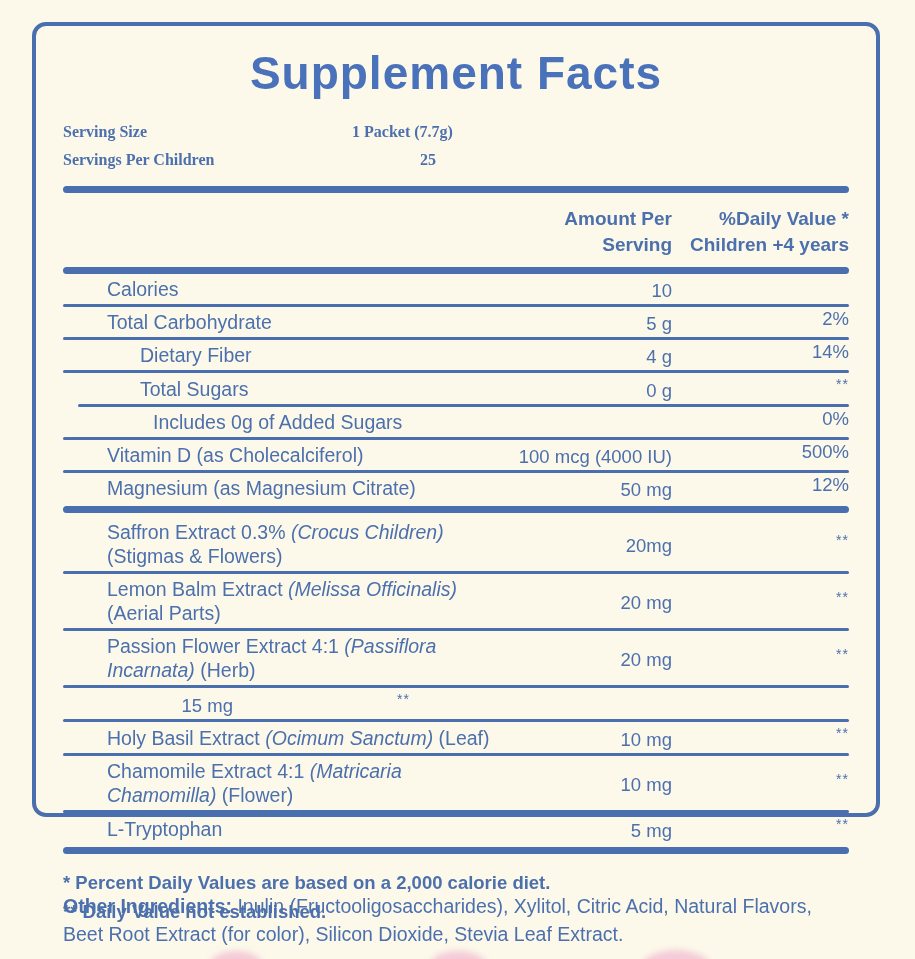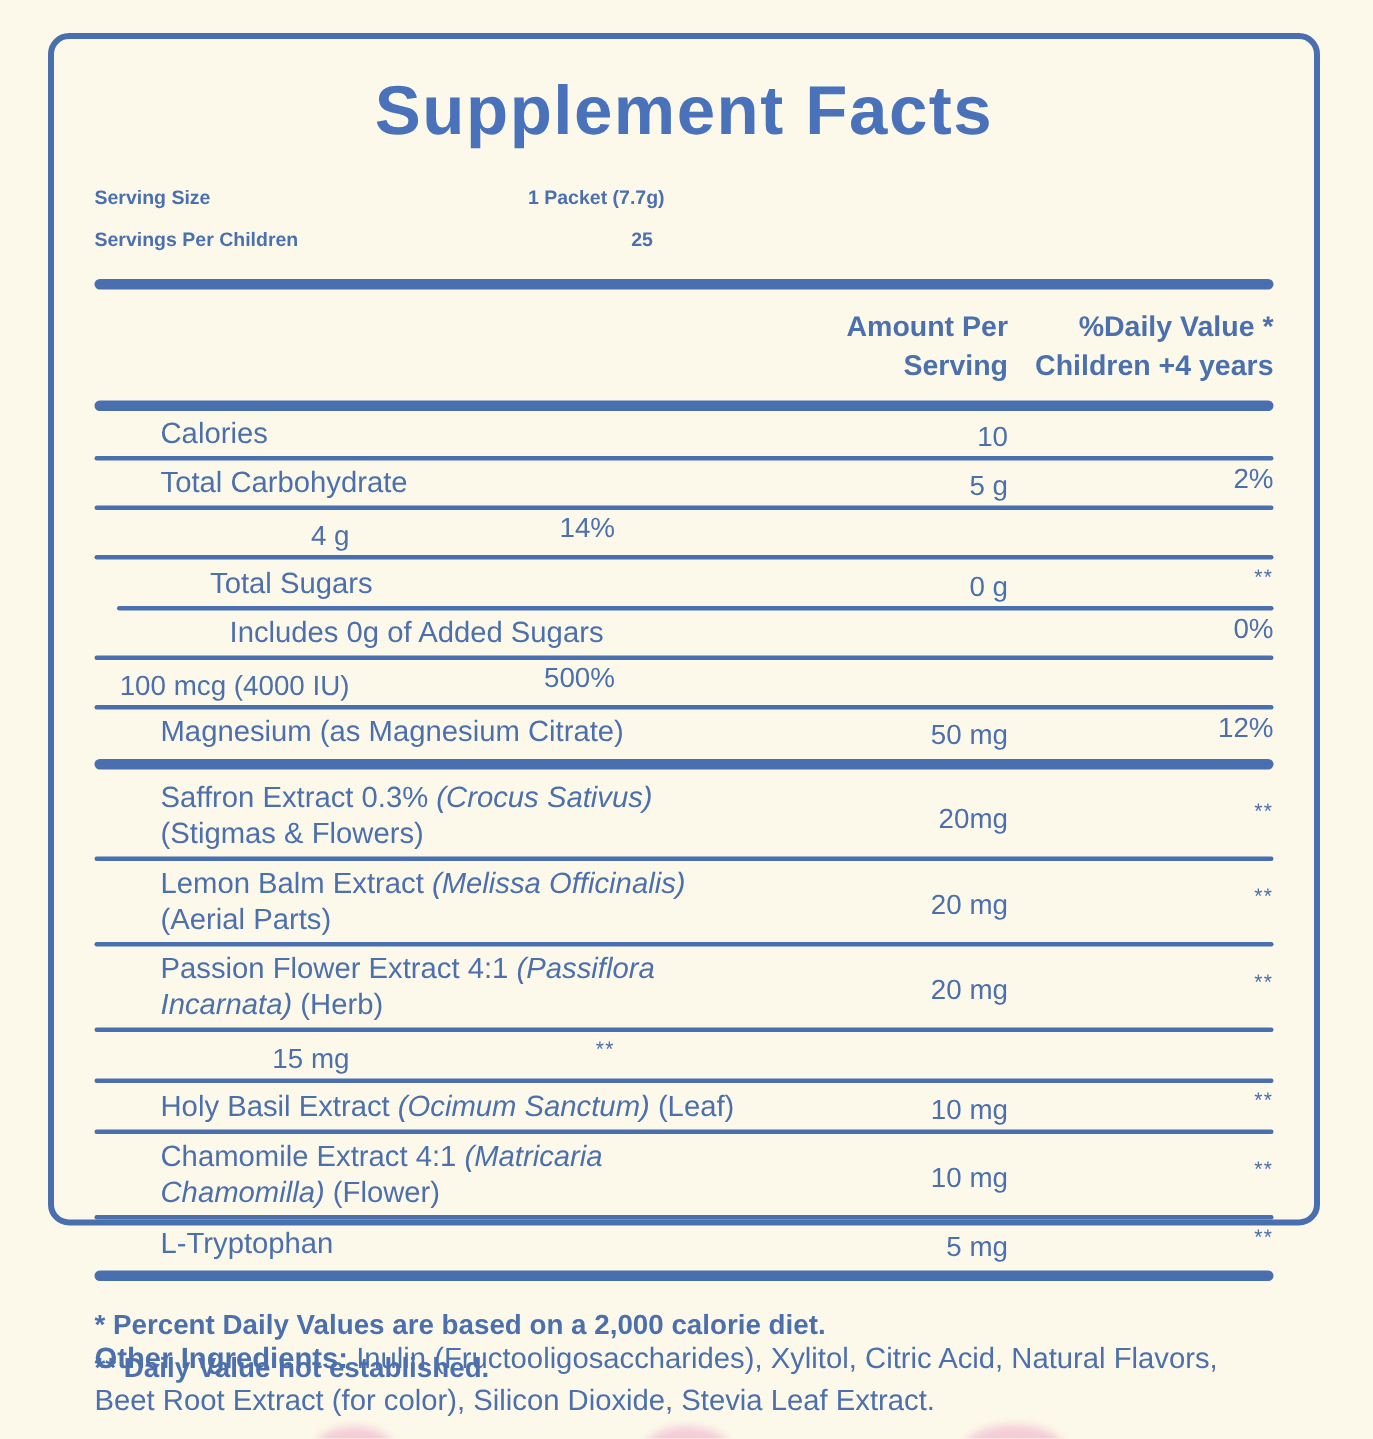--- a/index.html
+++ b/index.html
@@ -21,21 +21,21 @@
     position:absolute;left:32px;top:22px;width:848px;height:795px;
     border:4px solid var(--rule);border-radius:14px;
     padding:0 27px;background:transparent;
   }
   .title{
     margin-top:20px;text-align:center;
     font-size:46px;font-weight:bold;letter-spacing:1px;
     color:var(--title);
   }
   .serving{margin-top:18px;}
-  .serving-row{display:flex;font-weight:bold;font-size:13px;line-height:28px;}
+  .serving-row{display:flex;font-weight:bold;font-size:16px;line-height:28px;font-family:Liberation Serif, serif;}
   .serving-label{width:250px;}
   .serving-value{width:230px;text-align:center;}
   .serving-value.left{text-align:left;padding-left:39px;}
   .rule-thick{height:7px;background:var(--rule);border-radius:4px;margin-top:12px;}
   .hdr{display:flex;padding:13px 0 9px;font-weight:bold;font-size:19px;line-height:26px;text-align:right;}
   .hdr .sp{flex:1;}
   .hdr-amt{width:170px;}
   .hdr-dv{width:177px;}
   .row{display:flex;align-items:center;min-height:27px;padding:3px 0;font-size:19.5px;line-height:24px;}
   .cell.name{flex:1;margin-left:44px;}
@@ -103,49 +103,51 @@
         <div class="cell dv"></div>
       </div>
       <div class="divider thin"></div>
       <div class="row">
         <div class="cell name"><span>Total Carbohydrate</span></div>
         <div class="cell amt">5 g</div>
         <div class="cell dv">2%</div>
       </div>
       <div class="divider thin"></div>
       <div class="row indent1">
+        <div class="cell name"><span>Dietary Fiber</span></div>
         <div class="cell amt">4 g</div>
         <div class="cell dv">14%</div>
       </div>
       <div class="divider thin"></div>
       <div class="row indent1">
         <div class="cell name"><span>Total Sugars</span></div>
         <div class="cell amt">0 g</div>
         <div class="cell dv"><span class="est">**</span></div>
       </div>
       <div class="divider thin-indent"></div>
       <div class="row indent2">
         <div class="cell name"><span>Includes 0g of Added Sugars</span></div>
         <div class="cell amt"></div>
         <div class="cell dv">0%</div>
       </div>
       <div class="divider thin"></div>
       <div class="row">
+        <div class="cell name"><span>Vitamin D (as Cholecalciferol)</span></div>
         <div class="cell amt">100 mcg (4000 IU)</div>
         <div class="cell dv">500%</div>
       </div>
       <div class="divider thin"></div>
       <div class="row">
         <div class="cell name"><span>Magnesium (as Magnesium Citrate)</span></div>
         <div class="cell amt">50 mg</div>
         <div class="cell dv">12%</div>
       </div>
       <div class="divider thick"></div>
       <div class="row">
-        <div class="cell name"><span>Saffron Extract 0.3% </span><span class="it">(Crocus Sativus)</span><br><span>(Stigmas &amp; Flowers)</span></div>
+        <div class="cell name"><span>Saffron Extract 0.3% </span><span class="it">(Crocus Children)</span><br><span>(Stigmas &amp; Flowers)</span></div>
         <div class="cell amt">20mg</div>
         <div class="cell dv"><span class="est">**</span></div>
       </div>
       <div class="divider thin"></div>
       <div class="row">
         <div class="cell name"><span>Lemon Balm Extract </span><span class="it">(Melissa Officinalis)</span><span>(Aerial Parts)</span></div>
         <div class="cell amt">20 mg</div>
         <div class="cell dv"><span class="est">**</span></div>
       </div>
       <div class="divider thin"></div>

